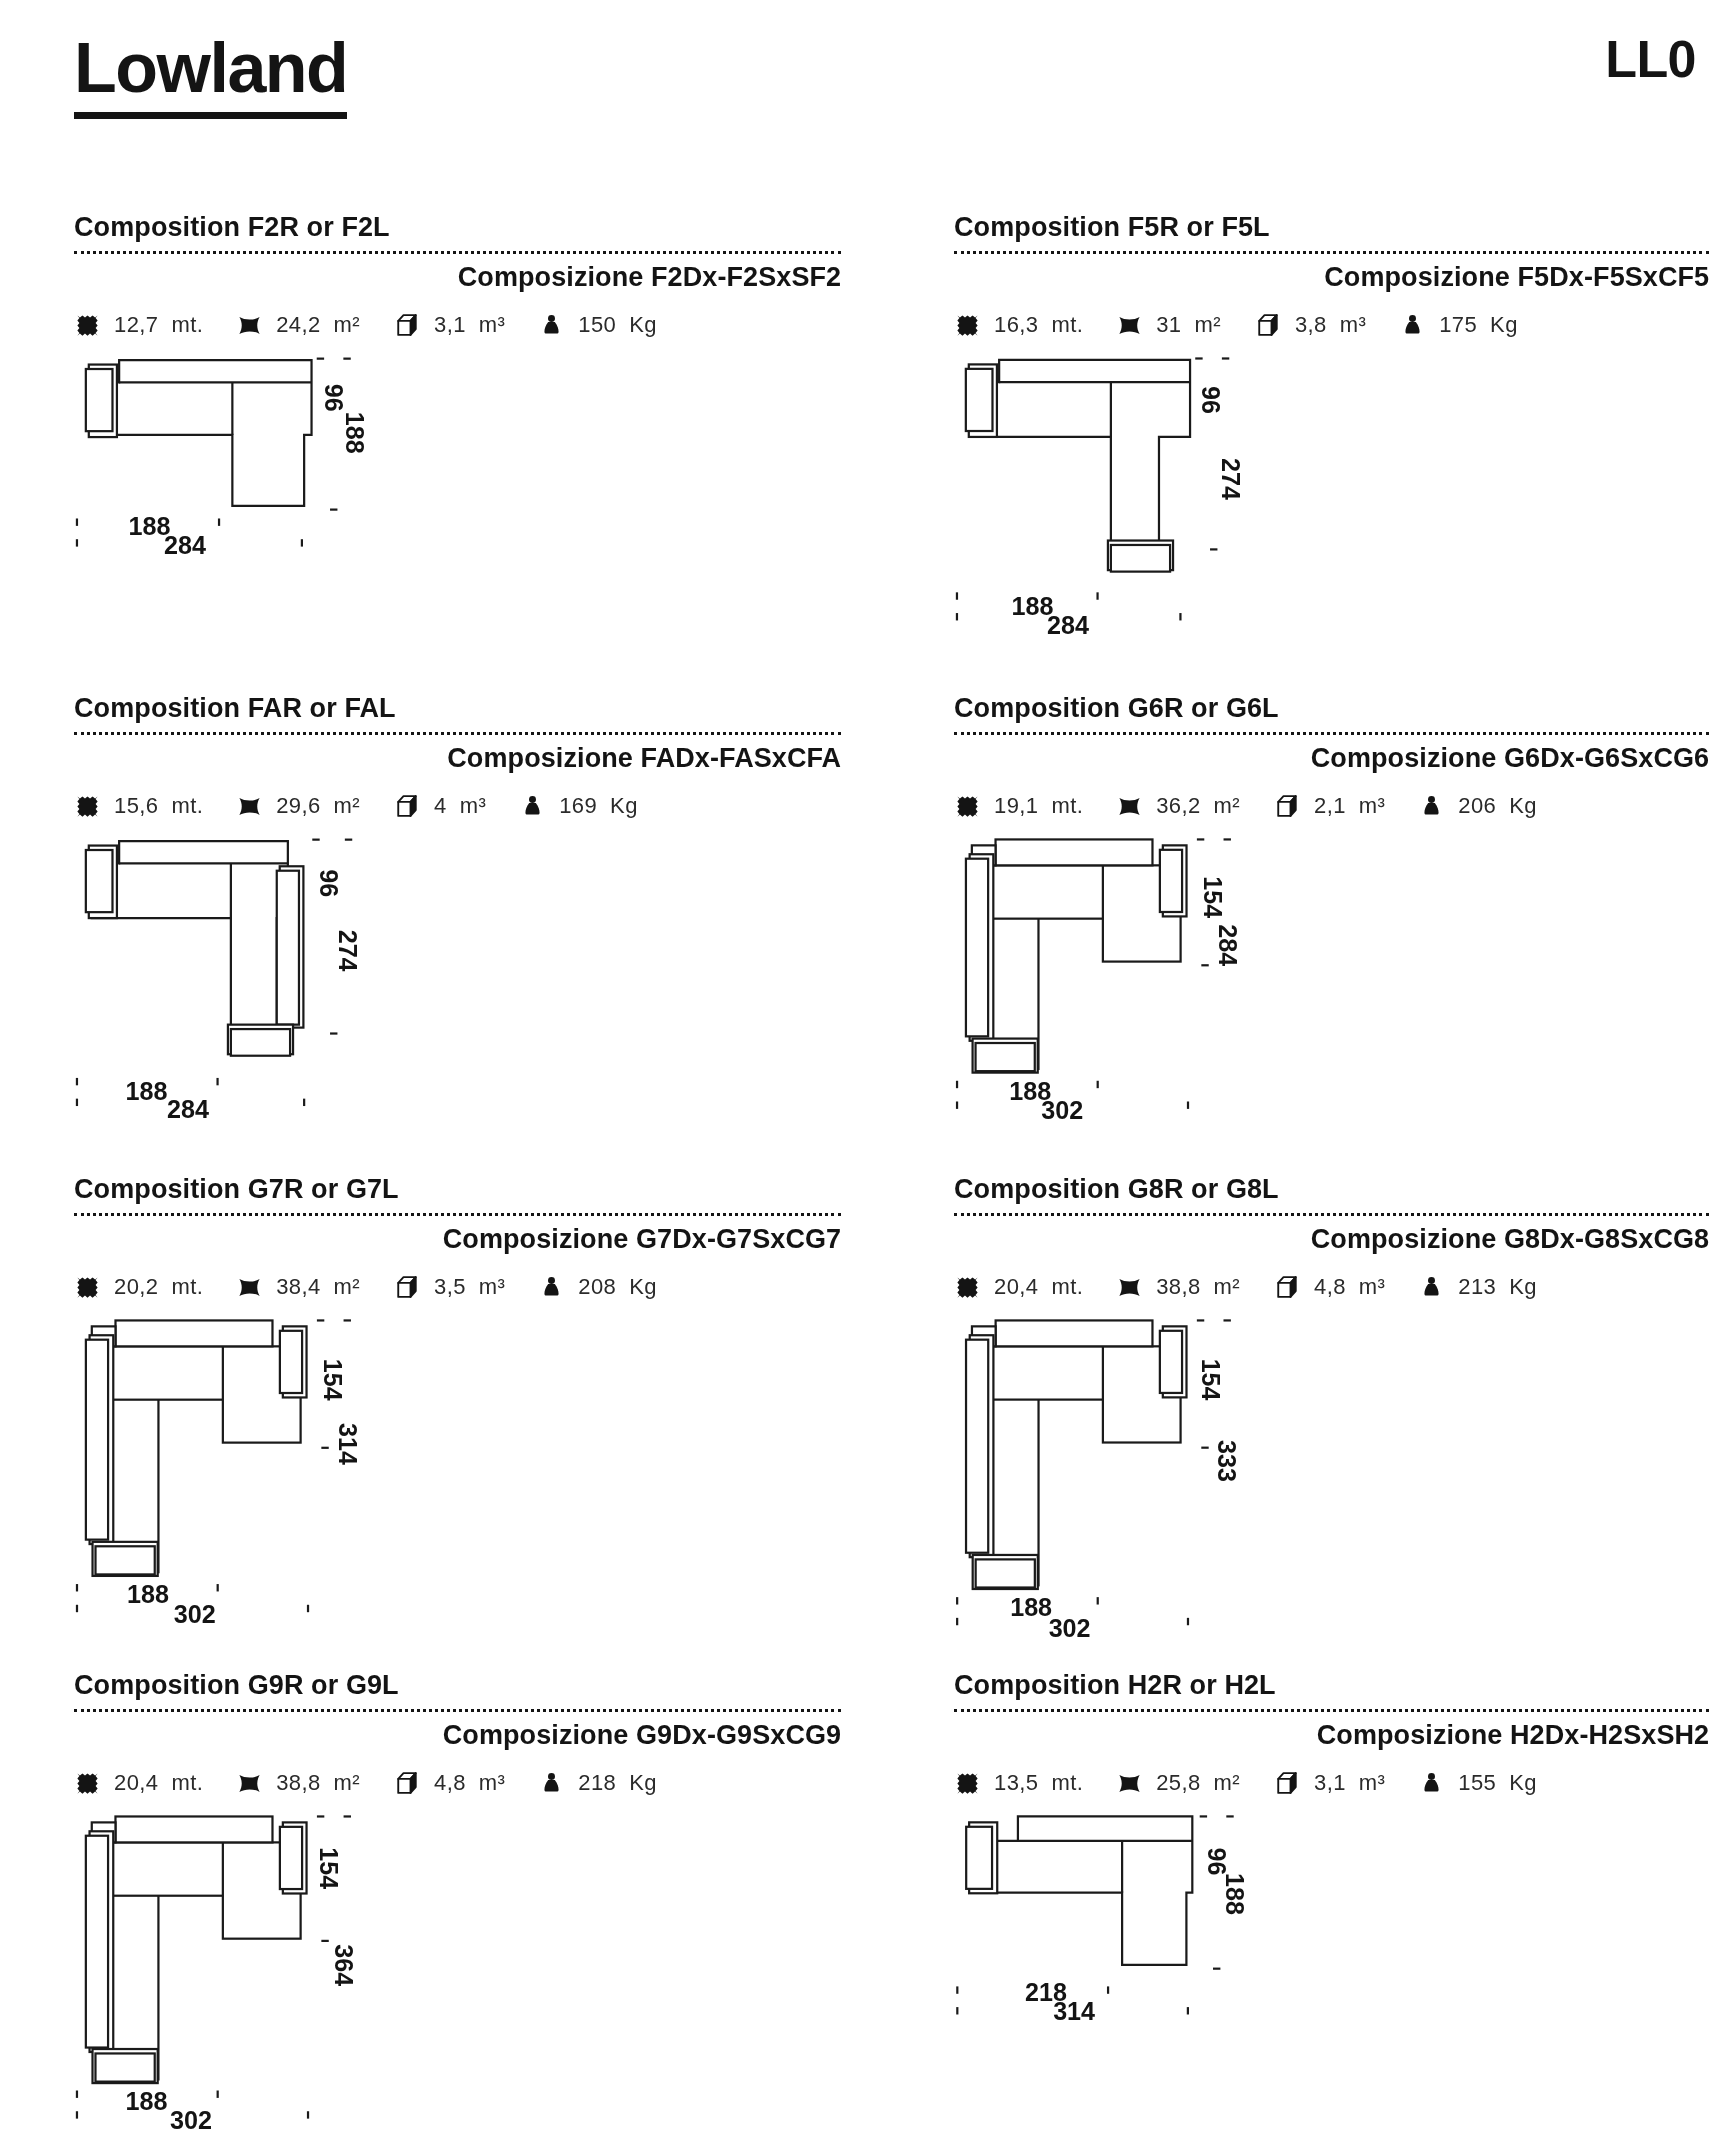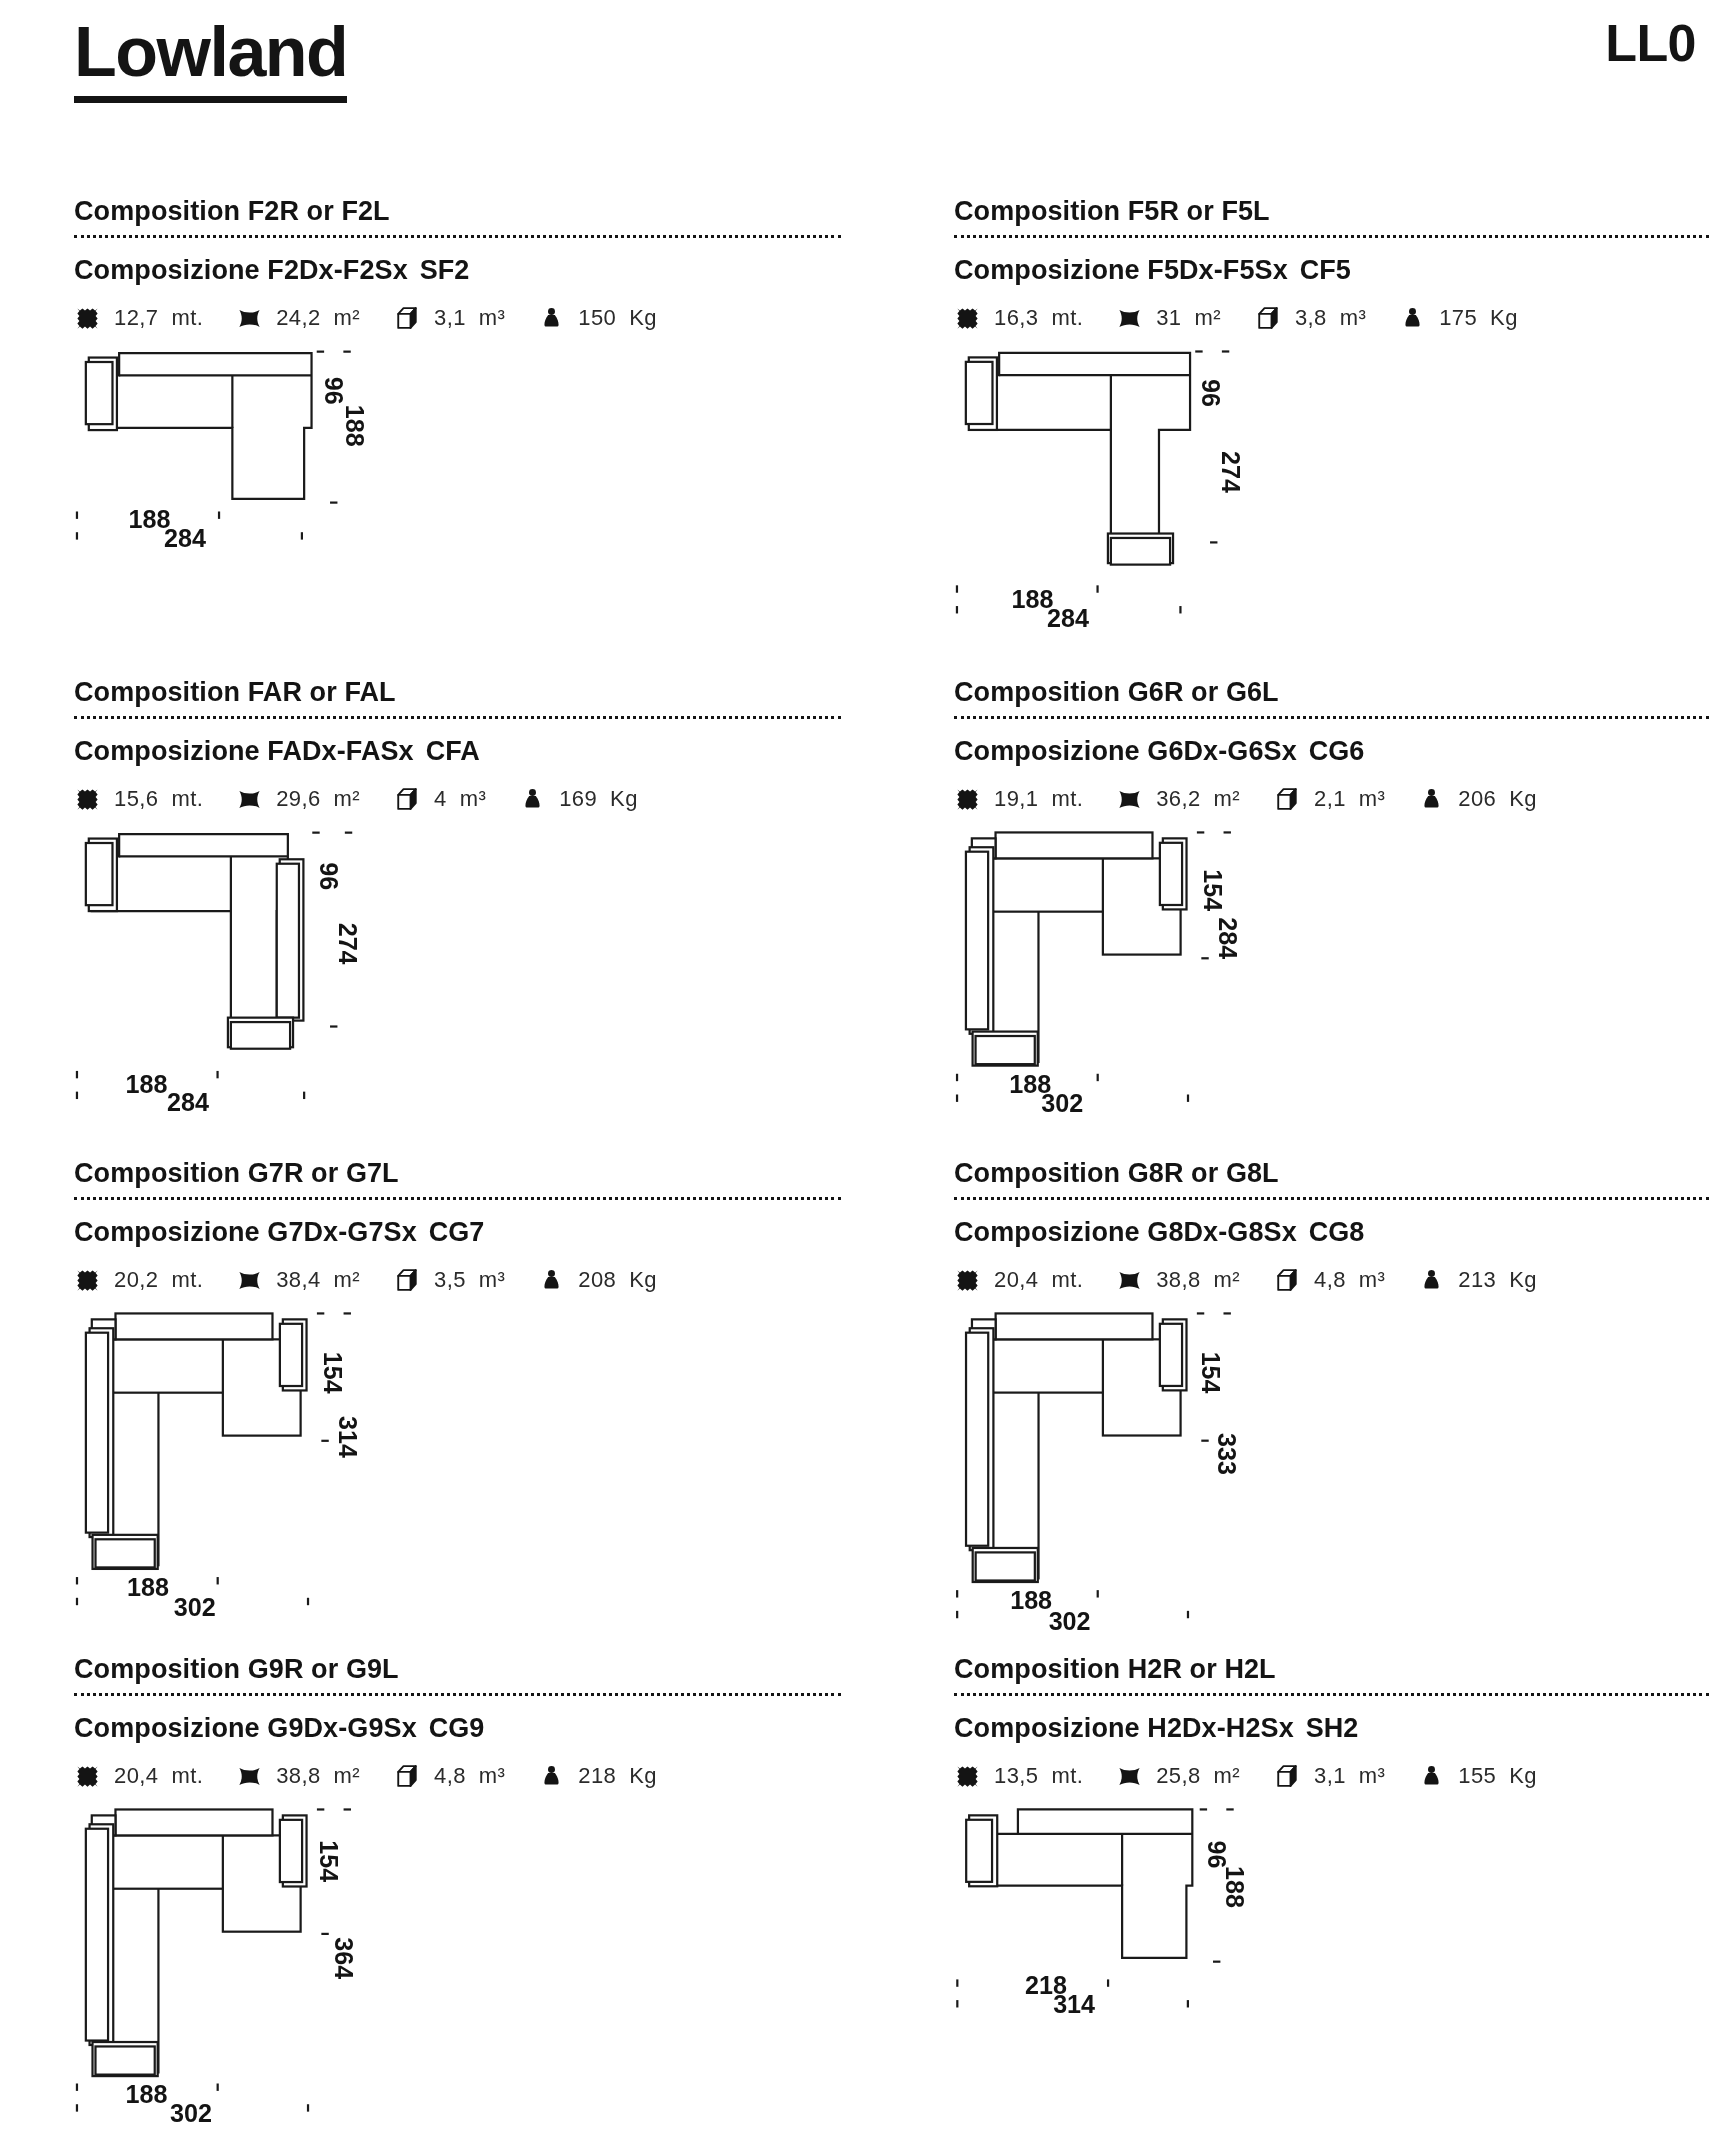--- a/index.html
+++ b/index.html
@@ -1,27 +1,27 @@
 <!DOCTYPE html>
 <html style="font-size:12px"><head>
 <meta charset="utf-8">
 <style>
   html,body{margin:0;padding:0;background:#fff;}
   body{width:1727px;height:2151px;overflow:hidden;position:relative;
        font-family:"Liberation Sans",sans-serif;color:#141414;}
-  .page{padding:17px 18px 0 74px;width:1635px;}
+  .page{padding:33px 18px 0 74px;width:1635px;}
   .masthead{display:flex;justify-content:space-between;align-items:flex-start;padding-right:13.3px;}
   .brand{font-size:70px;font-weight:700;letter-spacing:-1.5px;line-height:1.02;
          border-bottom:7.4px solid #141414;padding-bottom:7.4px;}
   .sku{font-size:52px;font-weight:700;letter-spacing:-0.7px;line-height:1.02;}
   .grid{margin-top:94px;display:grid;grid-template-columns:767px 755px;column-gap:113px;
         grid-template-rows:481px 481px 496px auto;}
   h2,h3{margin:0;font-size:27px;font-weight:700;letter-spacing:0.1px;line-height:1.1;}
   .rule{margin-top:9px;border-top:3.7px dotted #141414;height:0;}
-  .subrow{display:flex;justify-content:flex-start;align-items:baseline;margin-top:17px;gap:12px;}
+  .subrow{display:flex;justify-content:flex-end;align-items:baseline;margin-top:8px;}
   .code{font-size:27px;font-weight:700;}
   .specs{margin-top:15px;display:flex;align-items:center;gap:33px;height:34px;}
   .spec{display:flex;align-items:center;gap:13px;}
   .spec .v,.spec .u{font-size:22px;font-weight:400;color:#2b2b2b;letter-spacing:0.4px;}
   .spec svg{display:block;}
   .icon-fill{fill:#141414;stroke:none;}
   .icon-ln{fill:#fff;stroke:#141414;stroke-width:1.6;stroke-linejoin:round;}
   .icon-dark{fill:#141414;stroke:#141414;stroke-width:1.6;stroke-linejoin:round;}
   .plan{display:block;margin-top:12px;overflow:visible;}
   .ln{fill:#fff;stroke:#1a1a1a;stroke-width:3;stroke-linejoin:miter;}

